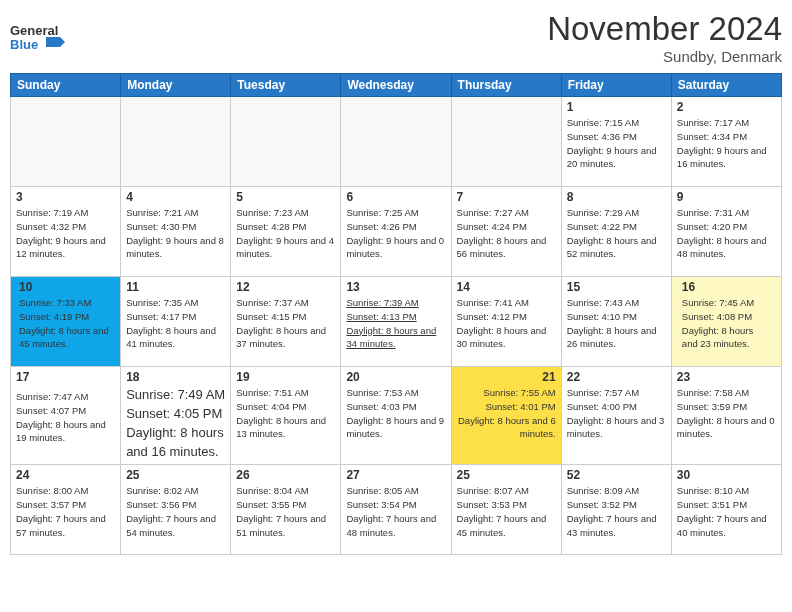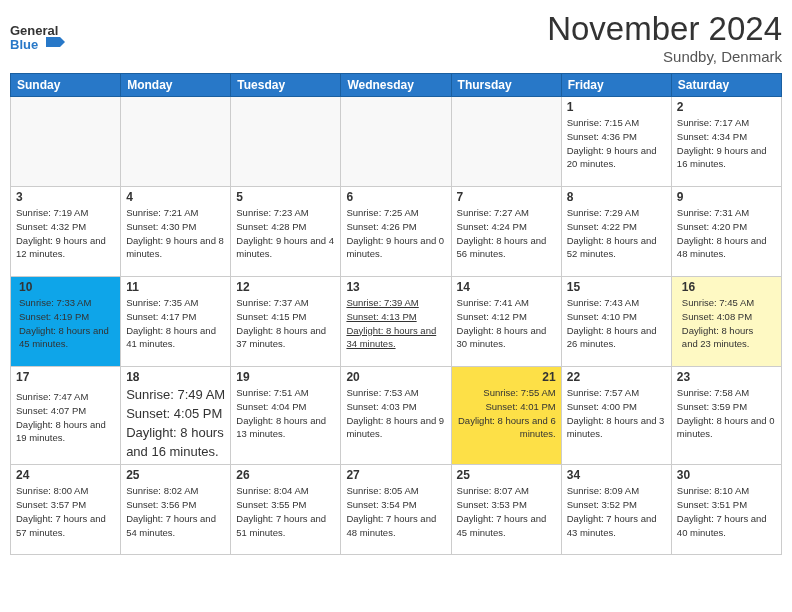--- a/index.html
+++ b/index.html
@@ -224,21 +224,21 @@
 Sunset: 3:54 PM
 Daylight: 7 hours and 48 minutes.</div>
           </td>
           <td class="day-cell" style="vertical-align: top; border: 1px solid rgb(204, 204, 204); padding: 3px 5px; width: calc(14.2857%); font-size: 10px; color: rgb(51, 51, 51); height: 90px; background: rgb(255, 255, 255);">
             <span style="font-size: 12px; font-weight: bold; display: block; margin-bottom: 2px;">25</span>
             <div style="font-size: 9.5px; line-height: 1.45; color: rgb(51, 51, 51);">Sunrise: 8:07 AM
 Sunset: 3:53 PM
 Daylight: 7 hours and 45 minutes.</div>
           </td>
           <td class="day-cell" style="vertical-align: top; border: 1px solid rgb(204, 204, 204); padding: 3px 5px; width: calc(14.2857%); font-size: 10px; color: rgb(51, 51, 51); height: 90px; background: rgb(255, 255, 255);">
-            <span style="font-size: 12px; font-weight: bold; display: block; margin-bottom: 2px;">34</span>
+            <span style="font-size: 12px; font-weight: bold; display: block; margin-bottom: 2px;">52</span>
             <div style="font-size: 9.5px; line-height: 1.45; color: rgb(51, 51, 51);">Sunrise: 8:09 AM
 Sunset: 3:52 PM
 Daylight: 7 hours and 43 minutes.</div>
           </td>
           <td class="day-cell" style="vertical-align: top; border: 1px solid rgb(204, 204, 204); padding: 3px 5px; width: calc(14.2857%); font-size: 10px; color: rgb(51, 51, 51); height: 90px; background: rgb(255, 255, 255);">
             <span style="font-size: 12px; font-weight: bold; display: block; margin-bottom: 2px;">30</span>
             <div style="font-size: 9.5px; line-height: 1.45; color: rgb(51, 51, 51);">Sunrise: 8:10 AM
 Sunset: 3:51 PM
 Daylight: 7 hours and 40 minutes.</div>
           </td>

